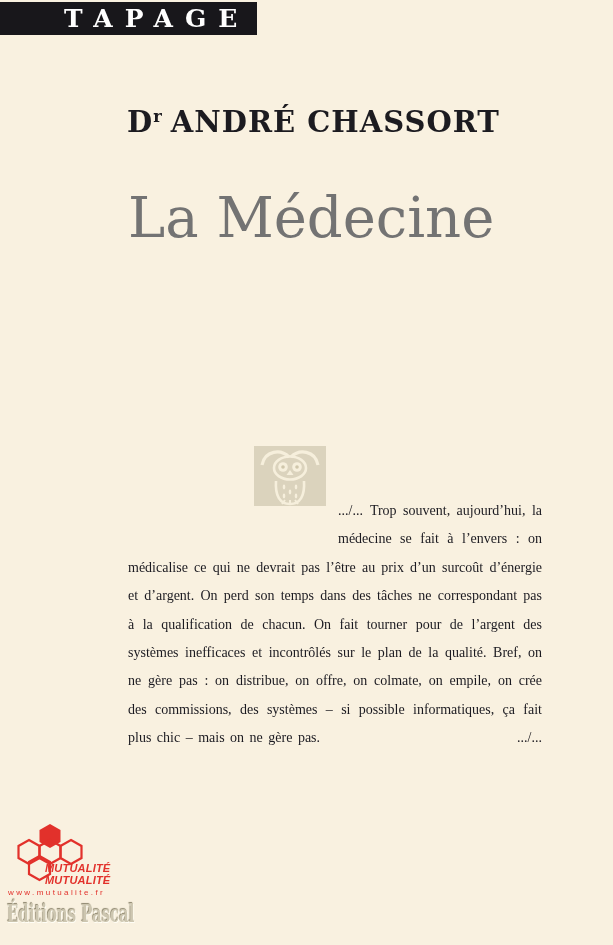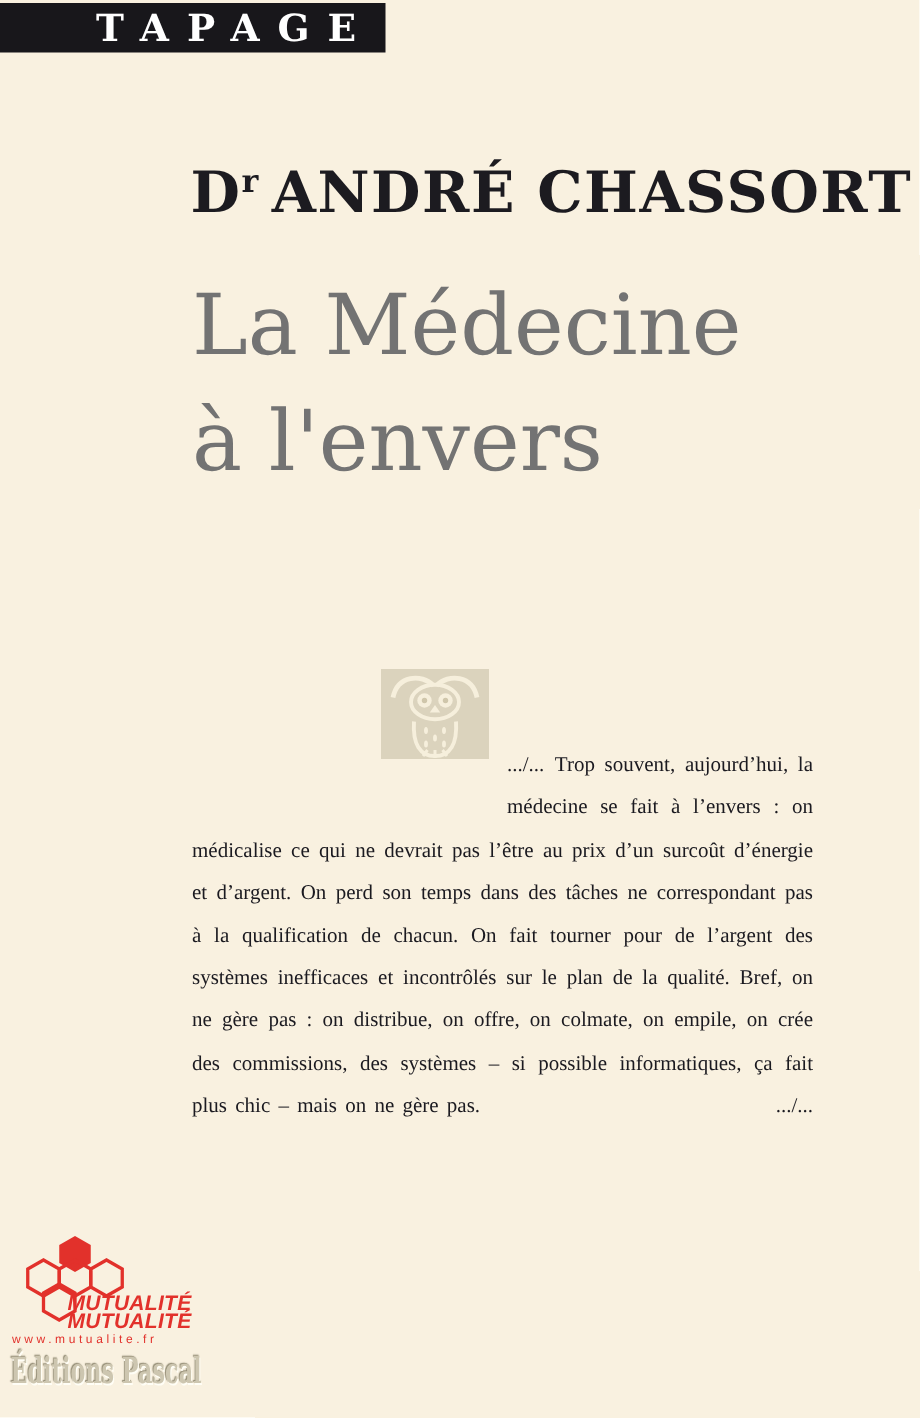--- a/index.html
+++ b/index.html
@@ -28,21 +28,21 @@
     font-size: 25px;
     font-weight: bold;
     letter-spacing: 12px;
     white-space: nowrap;
   }
 
   
   .author {
     position: absolute;
     left: 127px; top: 105px;
-    font-size: 38px;
+    font-size: 29px;
     font-weight: bold;
     color: #1c1b20;
     letter-spacing: 1px;
     white-space: nowrap;
   }
   .author sup {
     font-size: 0.56em;
     vertical-align: 0.62em;
     letter-spacing: 0;
   }
@@ -95,21 +95,21 @@
   .closing-mark { float: right; }
 
   
   .mut-logo { position: absolute; left: 14px; top: 824px; width: 78px; height: 58px; }
   .mut-name {
     position: absolute;
     left: 45px; top: 863px;
     font-family: "Liberation Sans", sans-serif;
     font-weight: bold;
     font-style: italic;
-    font-size: 14px;
+    font-size: 11px;
     line-height: 11.5px;
     color: #e2312b;
     letter-spacing: 0.2px;
     white-space: nowrap;
   }
   .mut-url {
     position: absolute;
     left: 8px; top: 888px;
     font-family: "Liberation Sans", sans-serif;
     font-weight: normal;
@@ -138,21 +138,20 @@
   <div class="banner">
     <span class="banner-label">TAPAGE</span>
   </div>
 
   <div class="author">
     <span>D</span><sup>r</sup><span class="author-rest">ANDRÉ CHASSORT</span>
   </div>
 
   <div class="title">
     <div>La Médecine</div>
-    <div>à l'envers</div>
   </div>
 
 
   <svg class="owl" viewBox="0 0 78 66" aria-hidden="true">
     <rect x="3" y="3" width="72" height="60" fill="#dbd3bd"></rect>
 
     <path d="M11,22 C14,7 30,6 38,14" fill="none" stroke="#f6efdc" stroke-width="3.2"></path>
     <path d="M67,22 C64,7 48,6 40,14" fill="none" stroke="#f6efdc" stroke-width="3.2"></path>
 
     <ellipse cx="39" cy="25" rx="16" ry="11.5" fill="none" stroke="#f6efdc" stroke-width="2.6"></ellipse>

